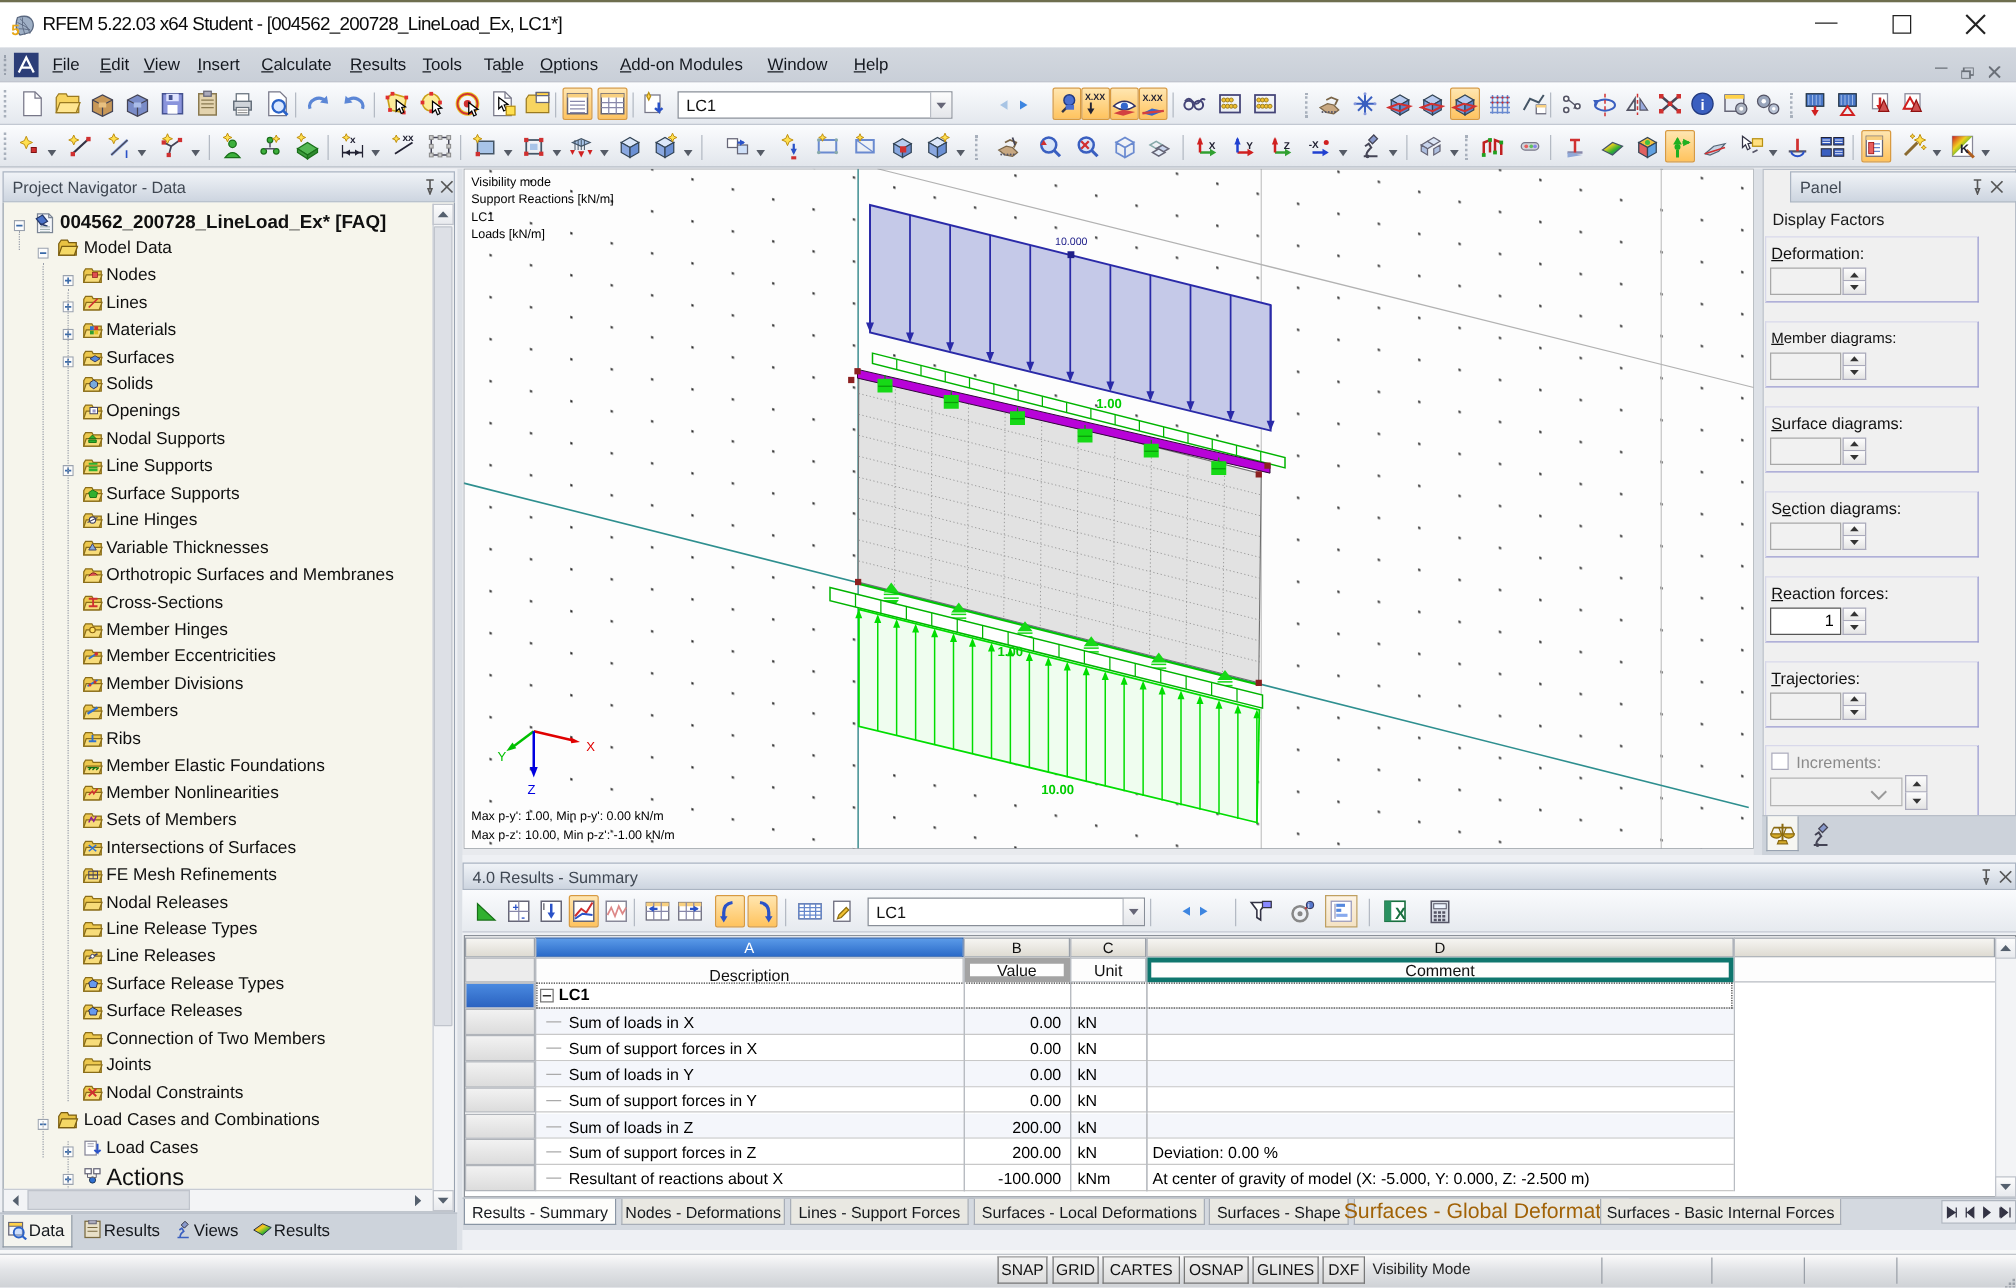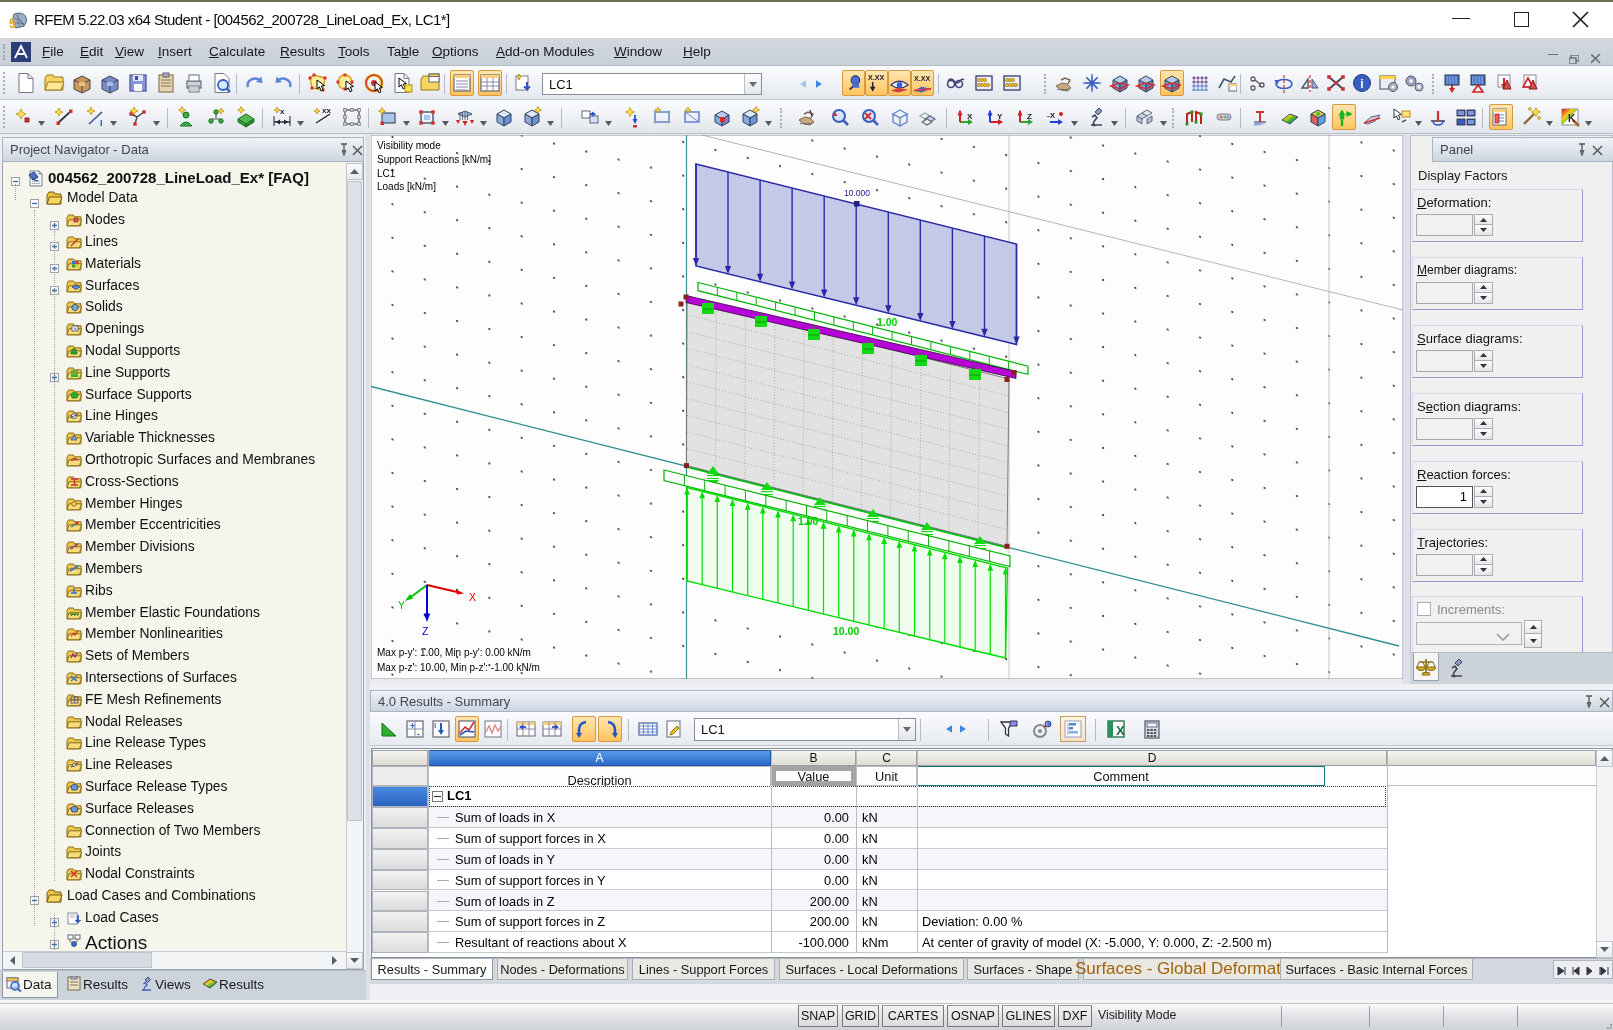--- a/index.html
+++ b/index.html
@@ -1738,21 +1738,21 @@
 <div class="abs" style="left:372px;top:750px;width:56px;height:16px;background:linear-gradient(#f6f5f2,#dedbd2);border:1px solid #9aa0a8"></div>
 <div class="abs" style="left:428px;top:750px;width:343px;height:16px;background:linear-gradient(#5a9ae8,#2a6ac8);border:1px solid #2258a8;color:#fff;font-size:12px;display:flex;align-items:center;justify-content:center">A</div>
 <div class="abs" style="left:771px;top:750px;width:85px;height:16px;background:linear-gradient(#f6f5f2,#dedbd2);border:1px solid #9aa0a8;color:#111;font-size:12px;display:flex;align-items:center;justify-content:center">B</div>
 <div class="abs" style="left:856px;top:750px;width:61px;height:16px;background:linear-gradient(#f6f5f2,#dedbd2);border:1px solid #9aa0a8;color:#111;font-size:12px;display:flex;align-items:center;justify-content:center">C</div>
 <div class="abs" style="left:917px;top:750px;width:470px;height:16px;background:linear-gradient(#f6f5f2,#dedbd2);border:1px solid #9aa0a8;color:#111;font-size:12px;display:flex;align-items:center;justify-content:center">D</div>
 <div class="abs" style="left:1387px;top:750px;width:209px;height:16px;background:linear-gradient(#f6f5f2,#dedbd2);border:1px solid #9aa0a8"></div>
 <div class="abs" style="left:372px;top:766px;width:56px;height:20px;background:#ececec;border:1px solid #b0b4ba"></div>
 <div class="abs" style="left:428px;top:766px;width:343px;height:28px;background:#fdfdfd;border:1px solid #b8bcc2;color:#111;font-size:12.8px;display:flex;align-items:center;justify-content:center">Description</div>
 <div class="abs" style="left:771px;top:766px;width:85px;height:20px;background:#fdfdfd;border:5px solid #a3a3a3;color:#111;font-size:12.8px;display:flex;align-items:center;justify-content:center">Value</div>
 <div class="abs" style="left:856px;top:766px;width:61px;height:20px;background:#fdfdfd;border:1px solid #b8bcc2;color:#111;font-size:12.8px;display:flex;align-items:center;justify-content:center">Unit</div>
-<div class="abs" style="left:917px;top:766px;width:408px;height:20px;background:#fdfdfd;border:1px solid #0f766e;color:#111;font-size:12.8px;display:flex;align-items:center;justify-content:center">Comment</div>
+<div class="abs" style="left:917px;top:766px;width:470px;height:20px;background:#fdfdfd;border:4px solid #0f766e;color:#111;font-size:12.8px;display:flex;align-items:center;justify-content:center">Comment</div>
 <div class="abs" style="left:1387px;top:766px;width:209px;height:20px;background:#fdfdfd;border-bottom:1px solid #b8bcc2"></div>
 <div class="abs" style="left:372px;top:786.0px;width:56px;height:20.9px;background:linear-gradient(#4a8ae0,#2a62c0);border:1px solid #b0b4ba"></div>
 <div class="abs" style="left:428px;top:786.0px;width:959px;height:20.9px;background:#ffffff;border-bottom:1px solid #c8c8c8"></div>
 <div class="abs" style="left:771px;top:786.0px;width:1px;height:20.9px;background:#c0c0c0"></div>
 <div class="abs" style="left:856px;top:786.0px;width:1px;height:20.9px;background:#c0c0c0"></div>
 <div class="abs" style="left:917px;top:786.0px;width:1px;height:20.9px;background:#c0c0c0"></div>
 <div class="abs" style="left:430px;top:787.0px;width:955px;height:18.9px;outline:1px dotted #333"></div>
 <div class="abs" style="left:432px;top:791.0px;width:11px;height:11px;background:#fff;border:1px solid #777;display:flex;align-items:center;justify-content:center">
     <svg width="7" height="7" viewBox="0 0 7 7">
       <line x1="0" y1="3.5" x2="7" y2="3.5" stroke="#333" stroke-width="1.2"></line>

